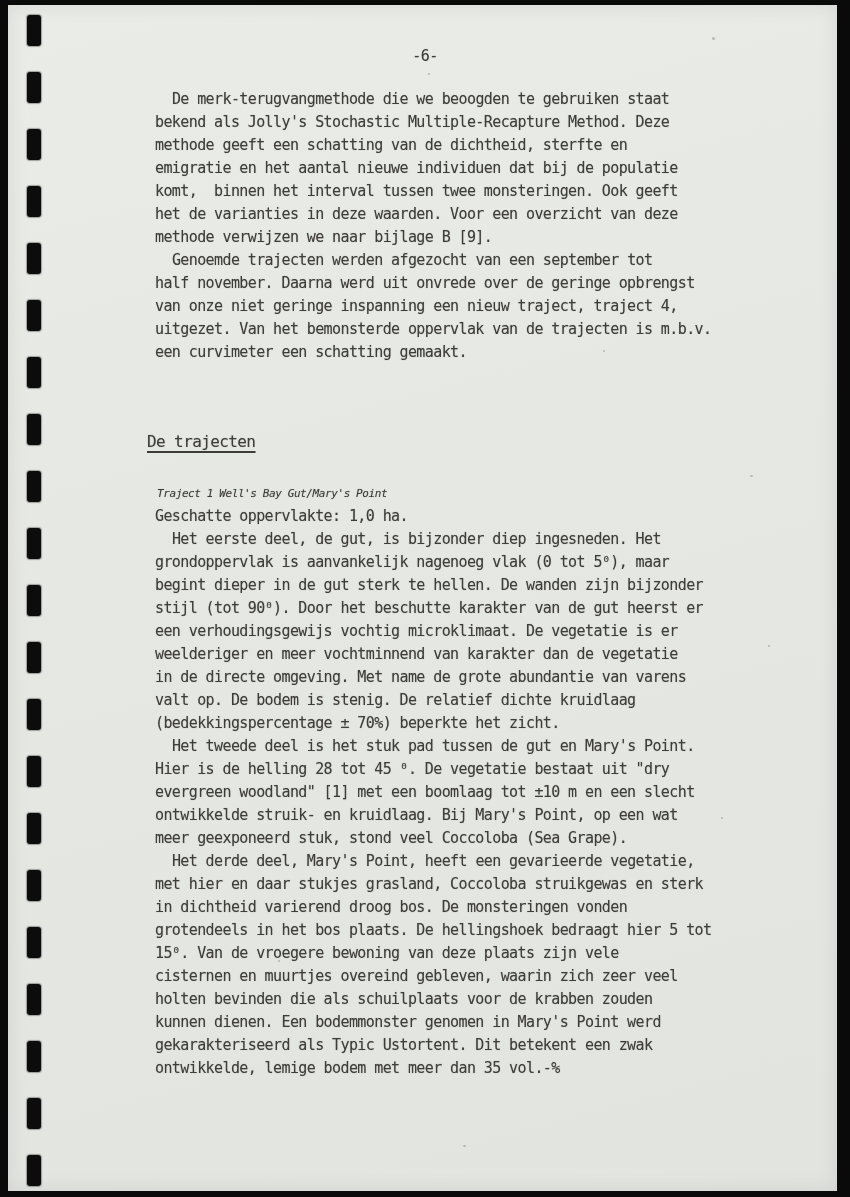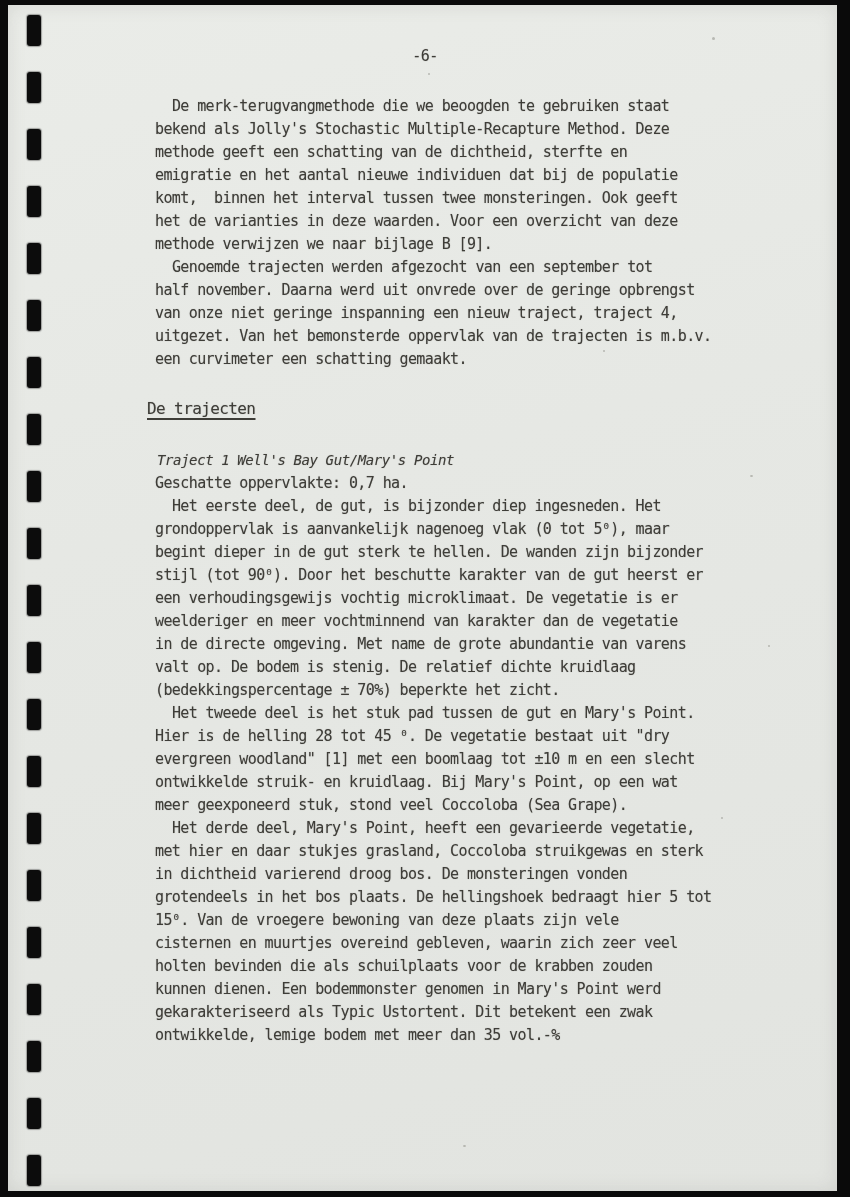--- a/index.html
+++ b/index.html
@@ -47,33 +47,33 @@
     text-align: center;
     font-size: 15px;
     line-height: 23px;
   }
   .body-text {
     margin: 0;
     white-space: pre-wrap;
     font-size: 15px;
     line-height: 23px;
   }
-  .first-para { margin-top: 27px; }
+  .first-para { margin-top: 20px; }
   .section-heading {
-    margin: 26px 0 0 -8px;
+    margin: 66px 0 0 -8px;
     font-size: 16px;
     font-weight: normal;
     line-height: 23px;
     text-decoration: underline;
     text-underline-offset: 4px;
     text-decoration-thickness: 1.5px;
   }
   .traject-title {
     margin: 29px 0 0 2px;
-    font-size: 14px;
+    font-size: 11px;
     font-weight: normal;
     font-style: italic;
     line-height: 23px;
     letter-spacing: -0.4px;
   }
   .speck {
     position: absolute;
     background: #8f8f89;
     border-radius: 50%;
     opacity: 0.55;
@@ -122,21 +122,21 @@
       <p class="body-text">  Genoemde trajecten werden afgezocht van een september tot
 half november. Daarna werd uit onvrede over de geringe opbrengst
 van onze niet geringe inspanning een nieuw traject, traject 4,
 uitgezet. Van het bemonsterde oppervlak van de trajecten is m.b.v.
 een curvimeter een schatting gemaakt.</p>
 
       <h2 class="section-heading">De trajecten</h2>
 
       <h3 class="traject-title">Traject 1  Well's Bay Gut/Mary's Point</h3>
 
-      <p class="body-text">Geschatte oppervlakte: 0,7 ha.</p>
+      <p class="body-text">Geschatte oppervlakte: 1,0 ha.</p>
       <p class="body-text">  Het eerste deel, de gut, is bijzonder diep ingesneden. Het
 grondoppervlak is aanvankelijk nagenoeg vlak (0 tot 5⁰), maar
 begint dieper in de gut sterk te hellen. De wanden zijn bijzonder
 stijl (tot 90⁰). Door het beschutte karakter van de gut heerst er
 een verhoudingsgewijs vochtig microklimaat. De vegetatie is er
 weelderiger en meer vochtminnend van karakter dan de vegetatie
 in de directe omgeving. Met name de grote abundantie van varens
 valt op. De bodem is stenig. De relatief dichte kruidlaag
 (bedekkingspercentage ± 70%) beperkte het zicht.</p>
       <p class="body-text">  Het tweede deel is het stuk pad tussen de gut en Mary's Point.

